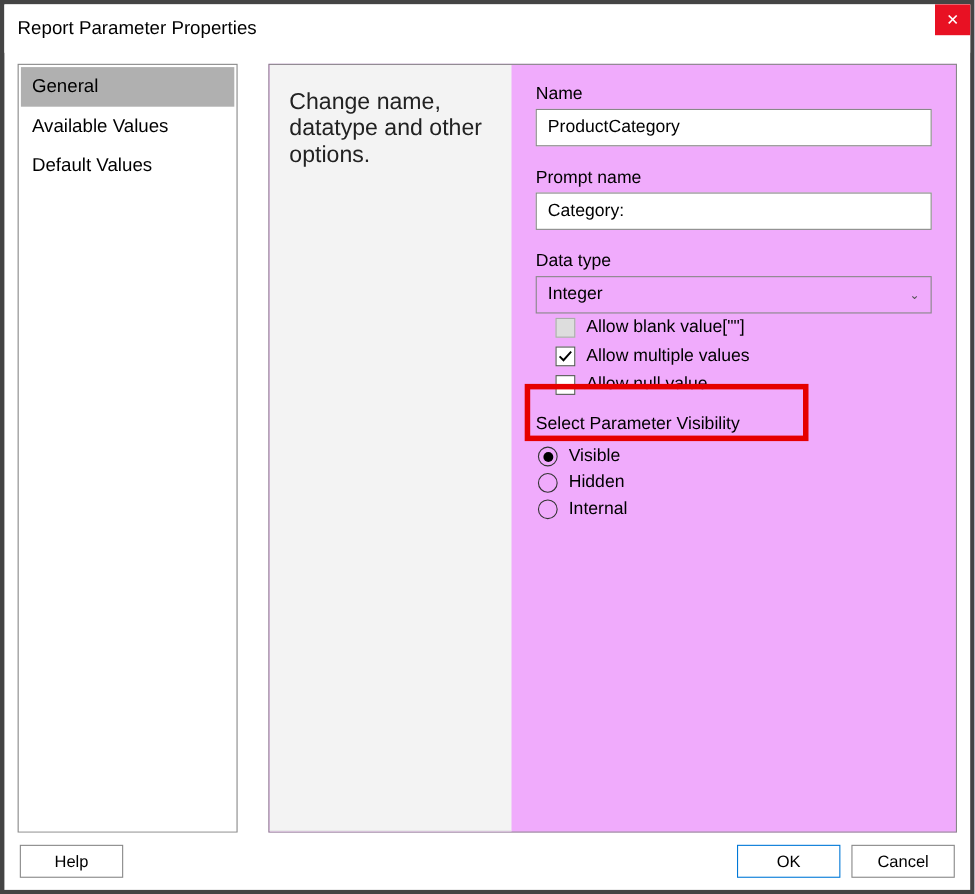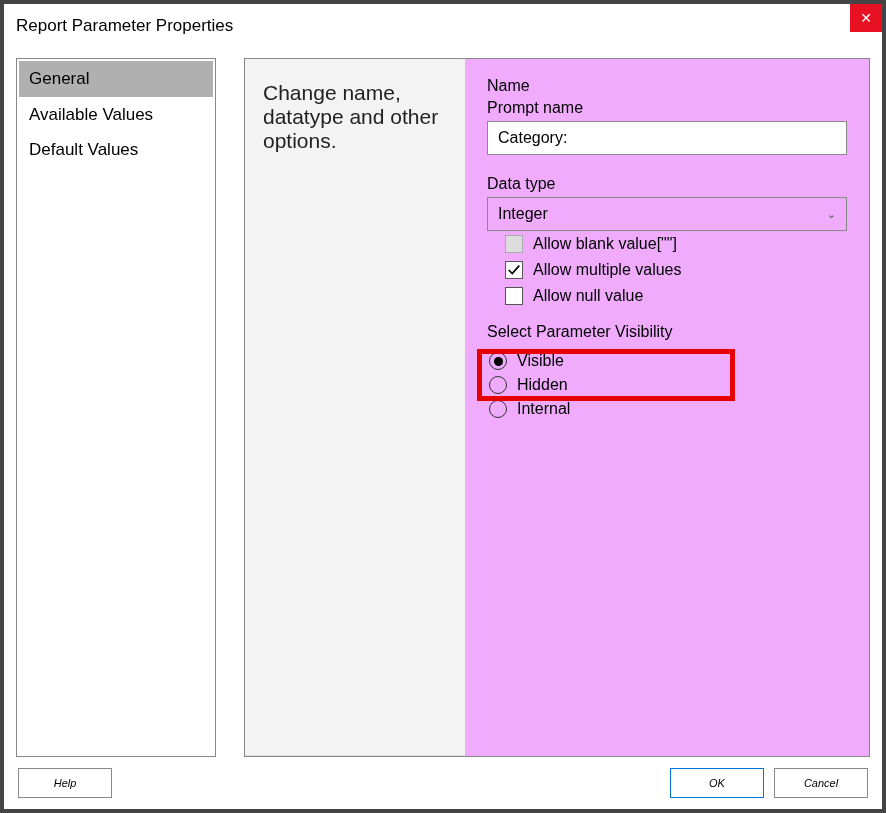--- a/index.html
+++ b/index.html
@@ -181,25 +181,24 @@
       align-items: center;
       padding: 0 14px;
       gap: 10px;
     }
     .footer-spacer { flex: 1; }
     .btn {
       min-width: 94px;
       height: 30px;
       border: 1px solid #888;
       background: #fff;
-      font-size: 11px;
+      font-size: 15px;
       font-family: inherit;
       cursor: pointer;
       padding: 0 10px;
-      font-style: italic;
     }
     .btn.primary {
       border: 1.5px solid #0078d7;
     }
   </style>
 </head>
 <body>
 
 <div class="window">
   <div class="titlebar">
@@ -220,20 +219,21 @@
       <div class="sidebar-item">
         <span>Default Values</span>
       </div>
     </div>
 
     <div class="main-panel">
       <div class="panel-header">Change name, datatype and other options.</div>
       <div class="panel-content">
 
         <div class="field-label">Name</div>
+        <input class="text-input" type="text" value="ProductCategory" style="">
 
         <div class="field-label">Prompt name</div>
         <input class="text-input" type="text" value="Category:" style="">
 
         <div class="field-label">Data type</div>
         <div class="select-wrap">
           <span>Integer</span>
           <span class="chev">⌄</span>
         </div>
 

